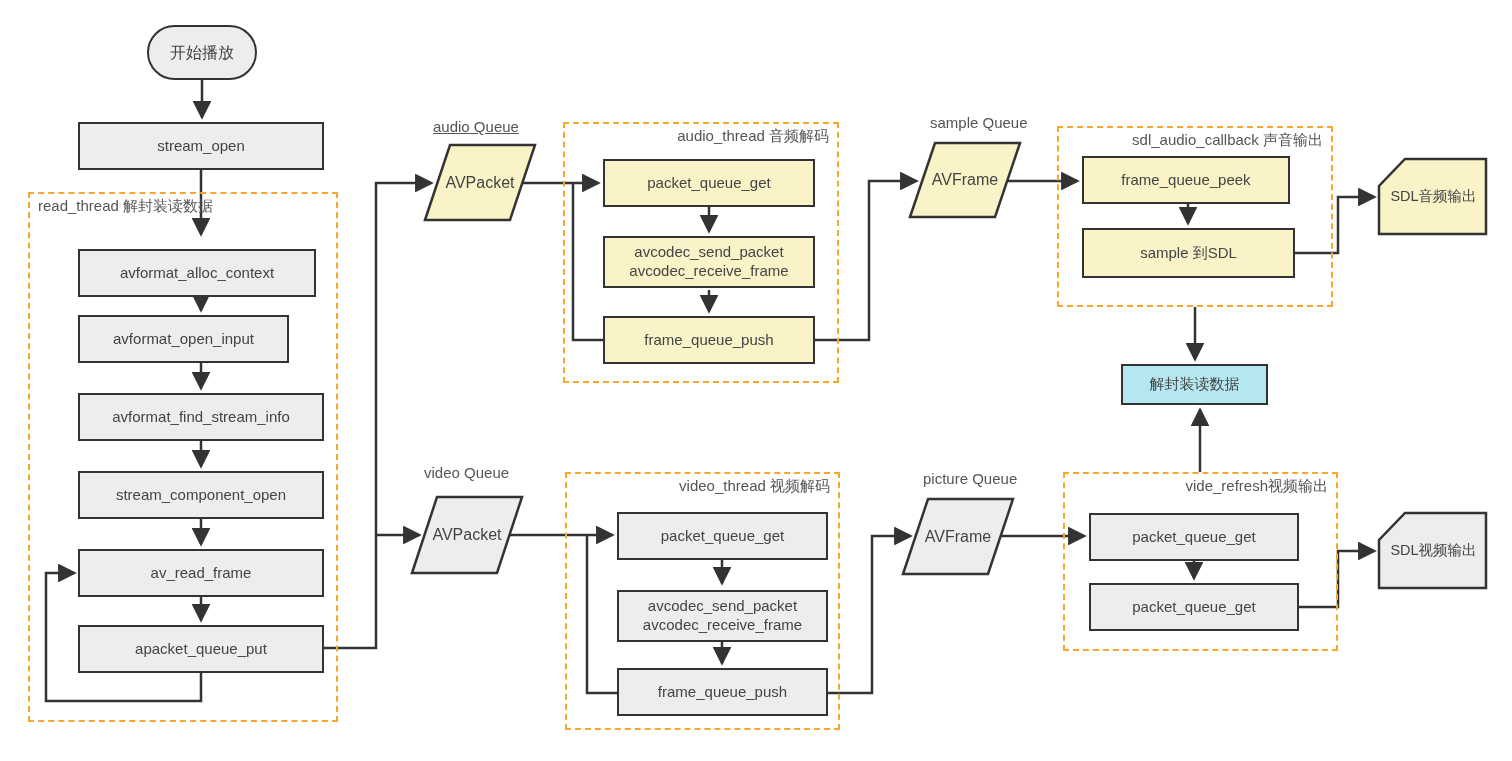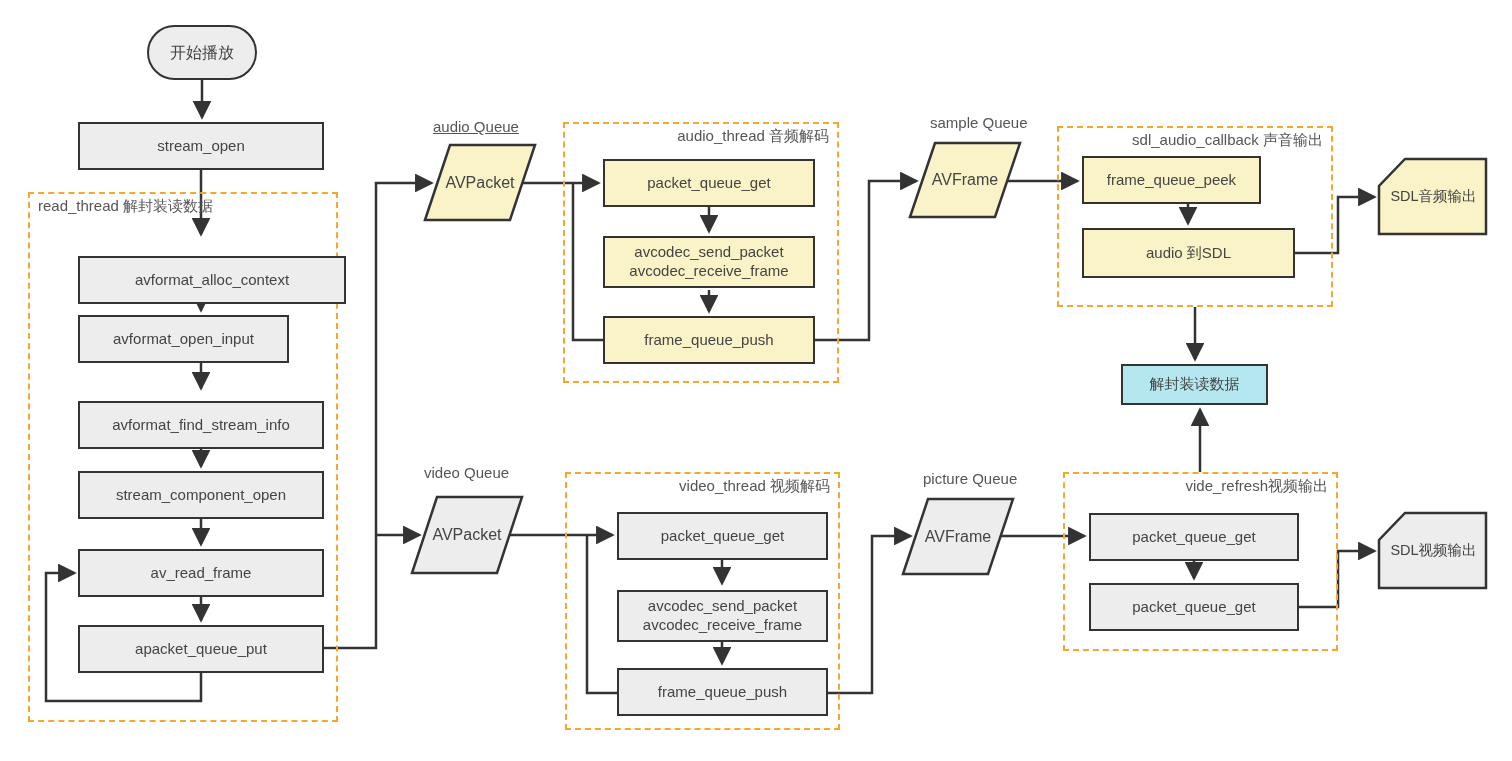--- a/index.html
+++ b/index.html
@@ -83,27 +83,27 @@
     <div class="box pill" style="left:147px;top:25px;width:110px;height:55px;">
       <span>开始播放</span>
     </div>
     <div class="box" style="left:78px;top:122px;width:246px;height:48px;">
       <span>stream_open</span>
     </div>
 
     <div class="group" style="left:28px;top:192px;width:310px;height:530px;">
       <span class="group-label tl">read_thread 解封装读数据</span>
     </div>
-    <div class="box" style="left:78px;top:256px;width:268px;height:48px;align-items:center;">
+    <div class="box" style="left:78px;top:249px;width:238px;height:48px;align-items:center;">
       <span>avformat_alloc_context</span>
     </div>
     <div class="box" style="left:78px;top:315px;width:211px;height:48px;">
       <span>avformat_open_input</span>
     </div>
-    <div class="box" style="left:78px;top:393px;width:246px;height:48px;margin-top:8px;">
+    <div class="box" style="left:78px;top:393px;width:246px;height:48px;">
       <span>avformat_find_stream_info</span>
     </div>
     <div class="box" style="left:78px;top:471px;width:246px;height:48px;">
       <span>stream_component_open</span>
     </div>
     <div class="box" style="left:78px;top:549px;width:246px;height:48px;">
       <span>av_read_frame</span>
     </div>
     <div class="box" style="left:78px;top:625px;width:246px;height:48px;">
       <span>apacket_queue_put</span>
@@ -131,25 +131,25 @@
       <span>avcodec_send_packet</span>
       <span>avcodec_receive_frame</span>
     </div>
     <div class="box yellow" style="left:603px;top:316px;width:212px;height:48px;">
       <span>frame_queue_push</span>
     </div>
 
     <div class="group" style="left:1057px;top:126px;width:276px;height:181px;">
       <span class="group-label tr">sdl_audio_callback 声音输出</span>
     </div>
-    <div class="box yellow" style="left:1082px;top:156px;width:179px;height:48px;">
+    <div class="box yellow" style="left:1082px;top:156px;width:208px;height:48px;">
       <span>frame_queue_peek</span>
     </div>
     <div class="box yellow" style="left:1082px;top:228px;width:213px;height:50px;">
-      <span>audio 到SDL</span>
+      <span>sample 到SDL</span>
     </div>
 
     <div class="cardtext" style="left:1381px;top:159px;width:105px;height:75px;">SDL音频输出</div>
 
     <div class="box blue" style="left:1121px;top:364px;width:147px;height:41px;">
       <span>解封装读数据</span>
     </div>
 
     <div class="group" style="left:565px;top:472px;width:275px;height:258px;">
       <span class="group-label tr">video_thread 视频解码</span>

